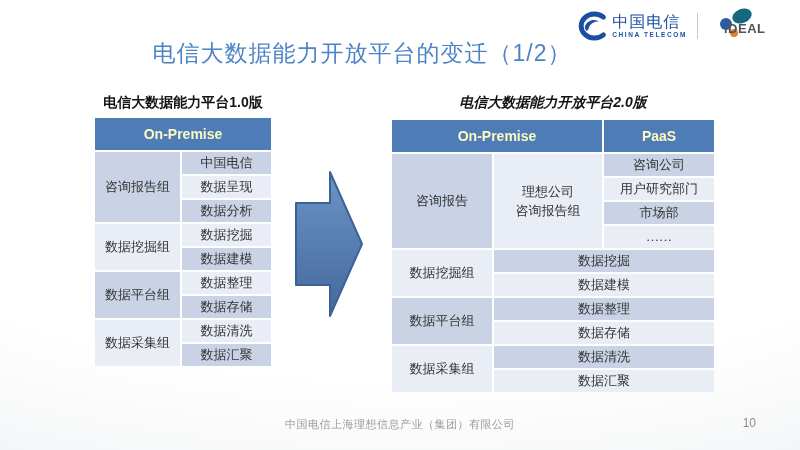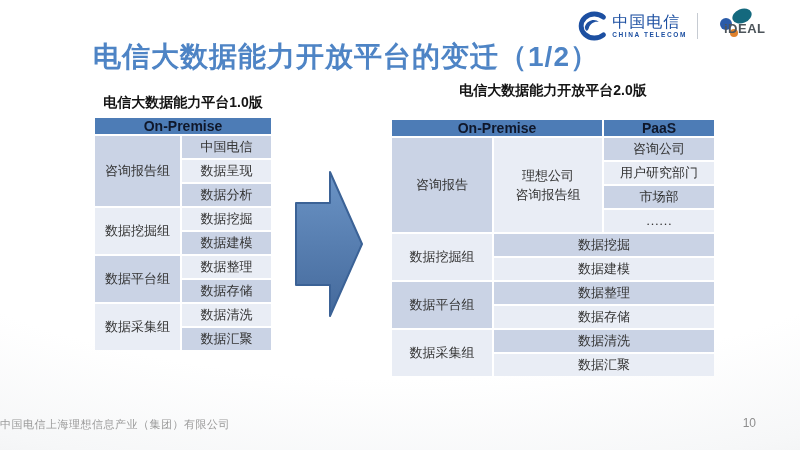--- a/index.html
+++ b/index.html
@@ -18,45 +18,45 @@
   .ct-text { display:flex; flex-direction:column; line-height:1; }
   .ct-cn { font-size:16px; font-weight:normal; color:#1c4fa1; letter-spacing:1px;
            font-family:"Liberation Serif","DejaVu Serif",serif; }
   .ct-en { font-size:6.5px; font-weight:bold; color:#1c4fa1; letter-spacing:1.6px; margin-top:2px; }
   .logo-divider { width:1px; height:26px; background:#c6cbd2; }
   .ideal { position:relative; width:78px; height:38px; }
   .ideal-text { position:absolute; left:16px; top:14px; font-size:13px; font-weight:bold;
                 color:#4d555b; letter-spacing:0.5px; }
 
   
-  .title { position:absolute; top:38px; left:0; width:692px; text-align:center;
-           font-size:28px; font-weight:bold; color:#4e84c5; letter-spacing:1px; }
+  .title { position:absolute; top:38px; left:16px; width:692px; text-align:center;
+           font-size:23px; font-weight:normal; color:#4e84c5; letter-spacing:1px; }
 
   
   .subtitle { position:absolute; font-size:14px; font-weight:bold; color:#141414; text-align:center; }
   .subtitle.v1 { top:94px; left:93px;  width:180px; }
-  .subtitle.v2 { top:82px; left:390px; width:326px; }
+  .subtitle.v2 { top:94px; left:390px; width:326px;font-style:italic; }
 
   
   table { position:absolute; border-collapse:separate; border-spacing:2px; table-layout:fixed; }
   .tbl-v1 { top:116px; left:93px;  width:180px; }
   .tbl-v2 { top:118px; left:390px; width:326px; }
-  th { background:#4d7cb6; color:#0f172a; font-size:14px; font-weight:bold; height:16px; text-align:center; }
+  th { background:#4d7cb6; color:#fef9c3; font-size:14px; font-weight:bold; height:32px; text-align:center; }
   td { height:22px; text-align:center; vertical-align:middle;
        font-family:"Liberation Serif","DejaVu Serif",serif; font-size:13px; color:#333333;
        overflow:hidden; white-space:nowrap; }
   td.dark  { background:#cad3e5; }
   td.light { background:#e9edf5; }
   .two-line span { display:block; line-height:1.5; }
 
   
   .arrow { position:absolute; left:292px; top:170px; }
 
   
-  .footer-company { position:absolute; top:417px; left:0; width:800px; 
+  .footer-company { position:absolute; top:417px; left:0; width:800px; text-align:center;
                     font-size:11px; color:#9a9a9a; letter-spacing:0.5px; }
   .page-number { position:absolute; top:416px; right:44px; font-size:12px; color:#8e8e8e;margin-left:29px; }
 </style>
 </head>
 <body>
 
 <div class="slide">
 
   <div class="brand">
     <div class="ct-logo">

